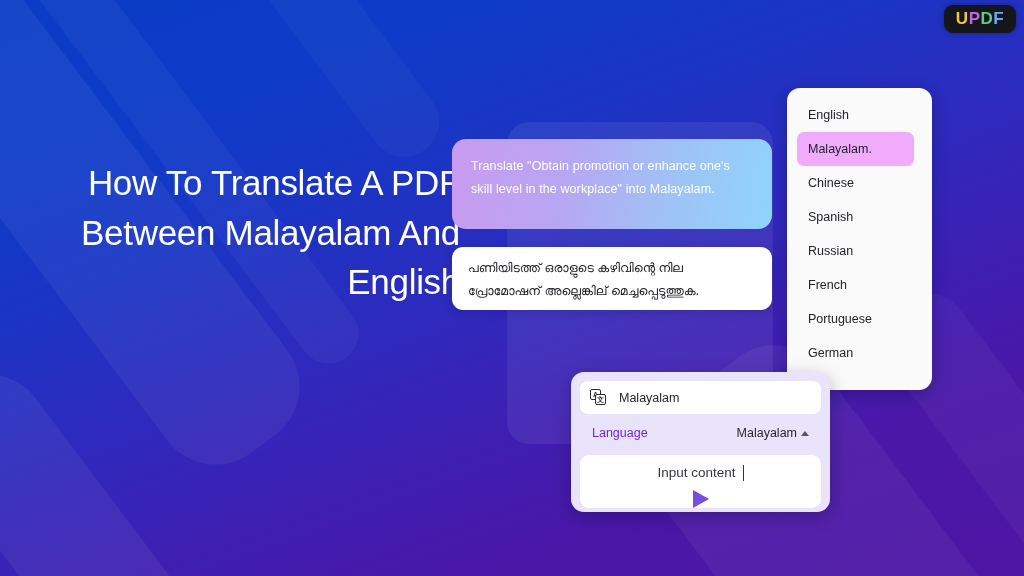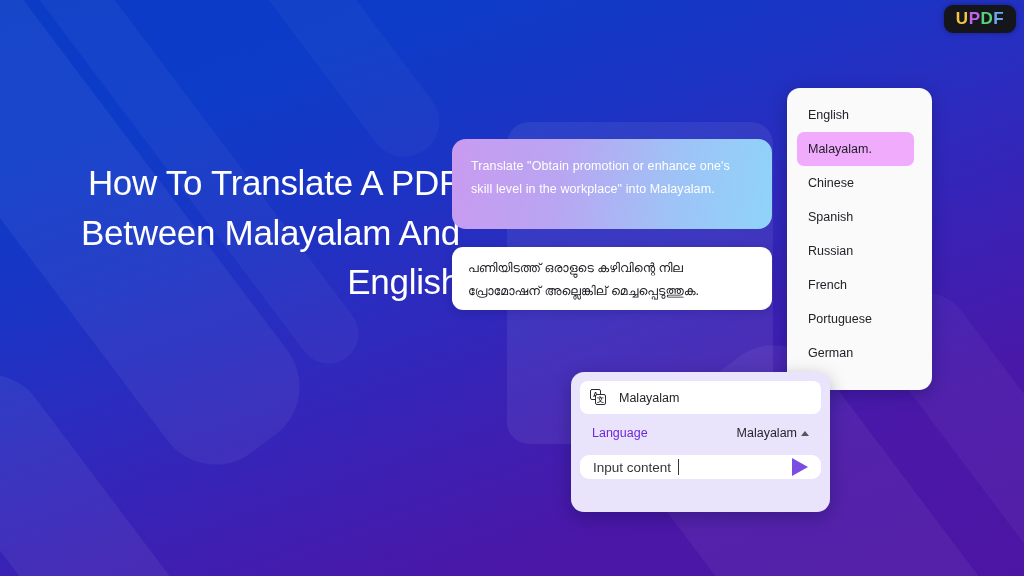--- a/index.html
+++ b/index.html
@@ -229,28 +229,29 @@
     gap: 4px;
   }
   .caret-up {
     width: 0; height: 0;
     border-left: 4px solid transparent;
     border-right: 4px solid transparent;
     border-bottom: 5px solid #55565c;
     display: inline-block;
   }
   .input-row {
-    height: 24px;
+    height: 53px;
     background: #ffffff;
     border-radius: 9px;
     display: flex;
     align-items: center;
     padding: 0 13px;
     box-sizing: border-box;
     margin-top: 3px;
+    flex-direction: column;
   }
   .input-placeholder {
     font-size: 13.5px;
     color: #35363c;
     flex: 1 1 auto;
     display: flex;
     align-items: center;
   }
   .caret-bar {
     display: inline-block;

